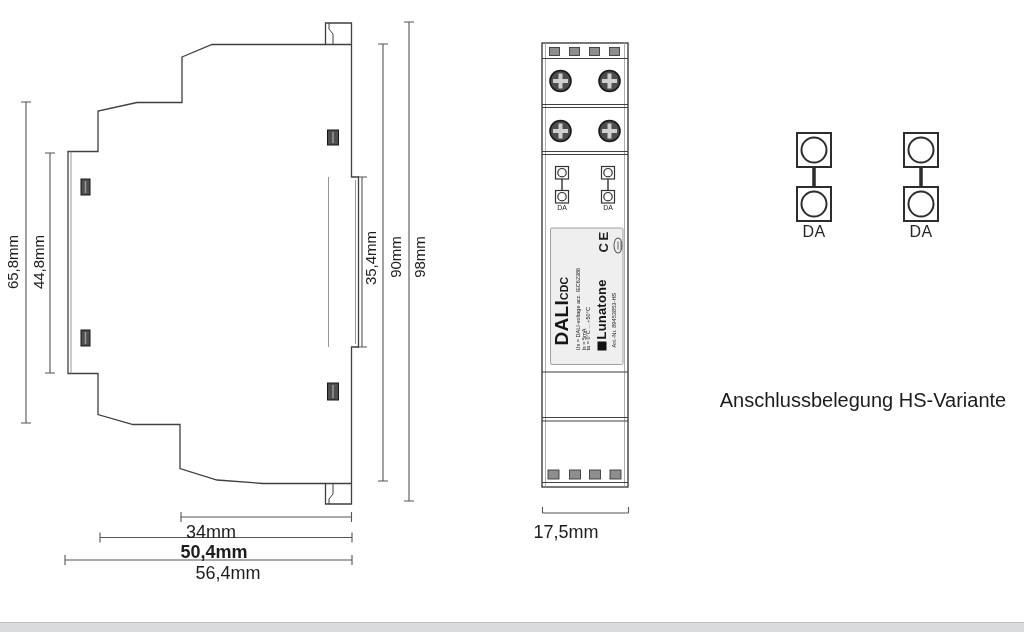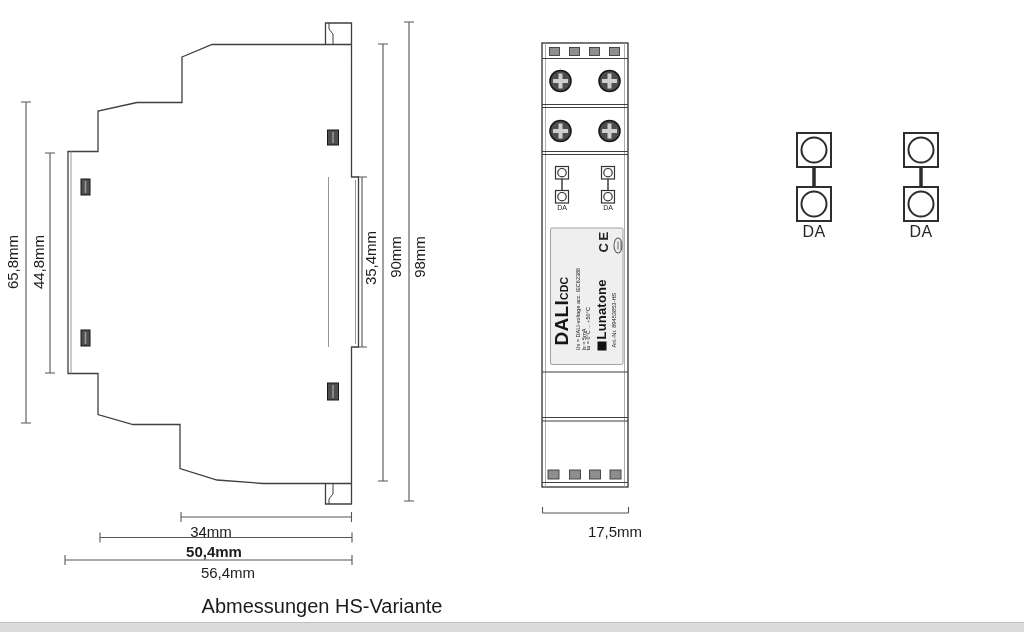--- a/index.html
+++ b/index.html
@@ -4,21 +4,21 @@
 <style>
   html,body{margin:0;padding:0;background:#fff;}
   #canvas{
     position:relative;width:1024px;height:632px;background:#ffffff;
     font-family:"Liberation Sans",sans-serif;overflow:hidden;
   }
   #linework{position:absolute;left:0;top:0;}
   .vlabel{position:absolute;width:80px;height:18px;line-height:18px;text-align:center;
     transform:rotate(-90deg);font-size:15px;color:#1d1d1d;white-space:nowrap;}
   .hlabel{position:absolute;width:80px;height:18px;line-height:18px;text-align:center;
-    font-size:15px;color:#1d1d1d;white-space:nowrap;}
+    font-size:18px;color:#1d1d1d;white-space:nowrap;}
   .caption{position:absolute;text-align:center;font-size:20px;color:#1c1c1c;white-space:nowrap;}
   .da-small{position:absolute;width:20px;text-align:center;font-size:7px;color:#222;}
   .da-big{position:absolute;width:40px;text-align:center;font-size:16px;color:#262626;letter-spacing:.5px;}
   
   .prod-label{position:absolute;left:518.5px;top:259.5px;width:136px;height:73px;
     transform:rotate(-90deg);color:#161616;}
   .lbl-row1{position:absolute;left:19px;top:0px;white-space:nowrap;}
   .lbl-name{font-size:19px;font-weight:700;letter-spacing:.3px;}
   .lbl-name-suffix{font-size:10.5px;font-weight:700;letter-spacing:.2px;}
   .lbl-specs{position:absolute;left:14px;top:25.5px;font-size:6px;line-height:5.7px;
@@ -150,25 +150,24 @@
   </svg>
 
   <div class="vlabel" style="left:-27px;top:253px;">65,8mm</div>
   <div class="vlabel" style="left:-1px;top:253px;">44,8mm</div>
   <div class="vlabel" style="left:331px;top:249px;">35,4mm</div>
   <div class="vlabel" style="left:356px;top:248px;">90mm</div>
   <div class="vlabel" style="left:380px;top:248px;">98mm</div>
   <div class="hlabel" style="left:171px;top:523px;">34mm</div>
   <div class="hlabel" style="left:174px;top:543px;font-weight:bold;">50,4mm</div>
   <div class="hlabel" style="left:188px;top:564px;">56,4mm</div>
-  <div class="caption" style="left:162px;top:595px;width:320px;">Abmessungen HS-Variante</div>
 
   <div class="da-small" style="left:552px;top:204px;">DA</div>
   <div class="da-small" style="left:598px;top:204px;">DA</div>
-  <div class="hlabel" style="left:575px;top:523px;">17,5mm</div>
+  <div class="hlabel" style="left:526px;top:523px;">17,5mm</div>
 
   <div class="prod-label">
     <div class="lbl-row1">
       <span class="lbl-name">DALI</span><span class="lbl-name-suffix">CDC</span>
     </div>
     <div class="lbl-specs">
       <div>Us = DALI-voltage acc. IEC62386</div>
       <div>Is = 5mA</div>
       <div>ta = 0°C ... +50°C</div>
     </div>
@@ -177,15 +176,16 @@
     </div>
     <div class="lbl-ce">CE</div>
     <div class="lbl-badge">
         <i></i>
       </div>
     <div class="lbl-art">Art.-Nr. 89453853-HS</div>
   </div>
 
   <div class="da-big" style="left:794px;top:223px;">DA</div>
   <div class="da-big" style="left:901px;top:223px;">DA</div>
+  <div class="caption" style="left:713px;top:389px;width:300px;">Anschlussbelegung HS-Variante</div>
 
   <div class="footer-bar"></div>
 </div>
 
 </body></html>

